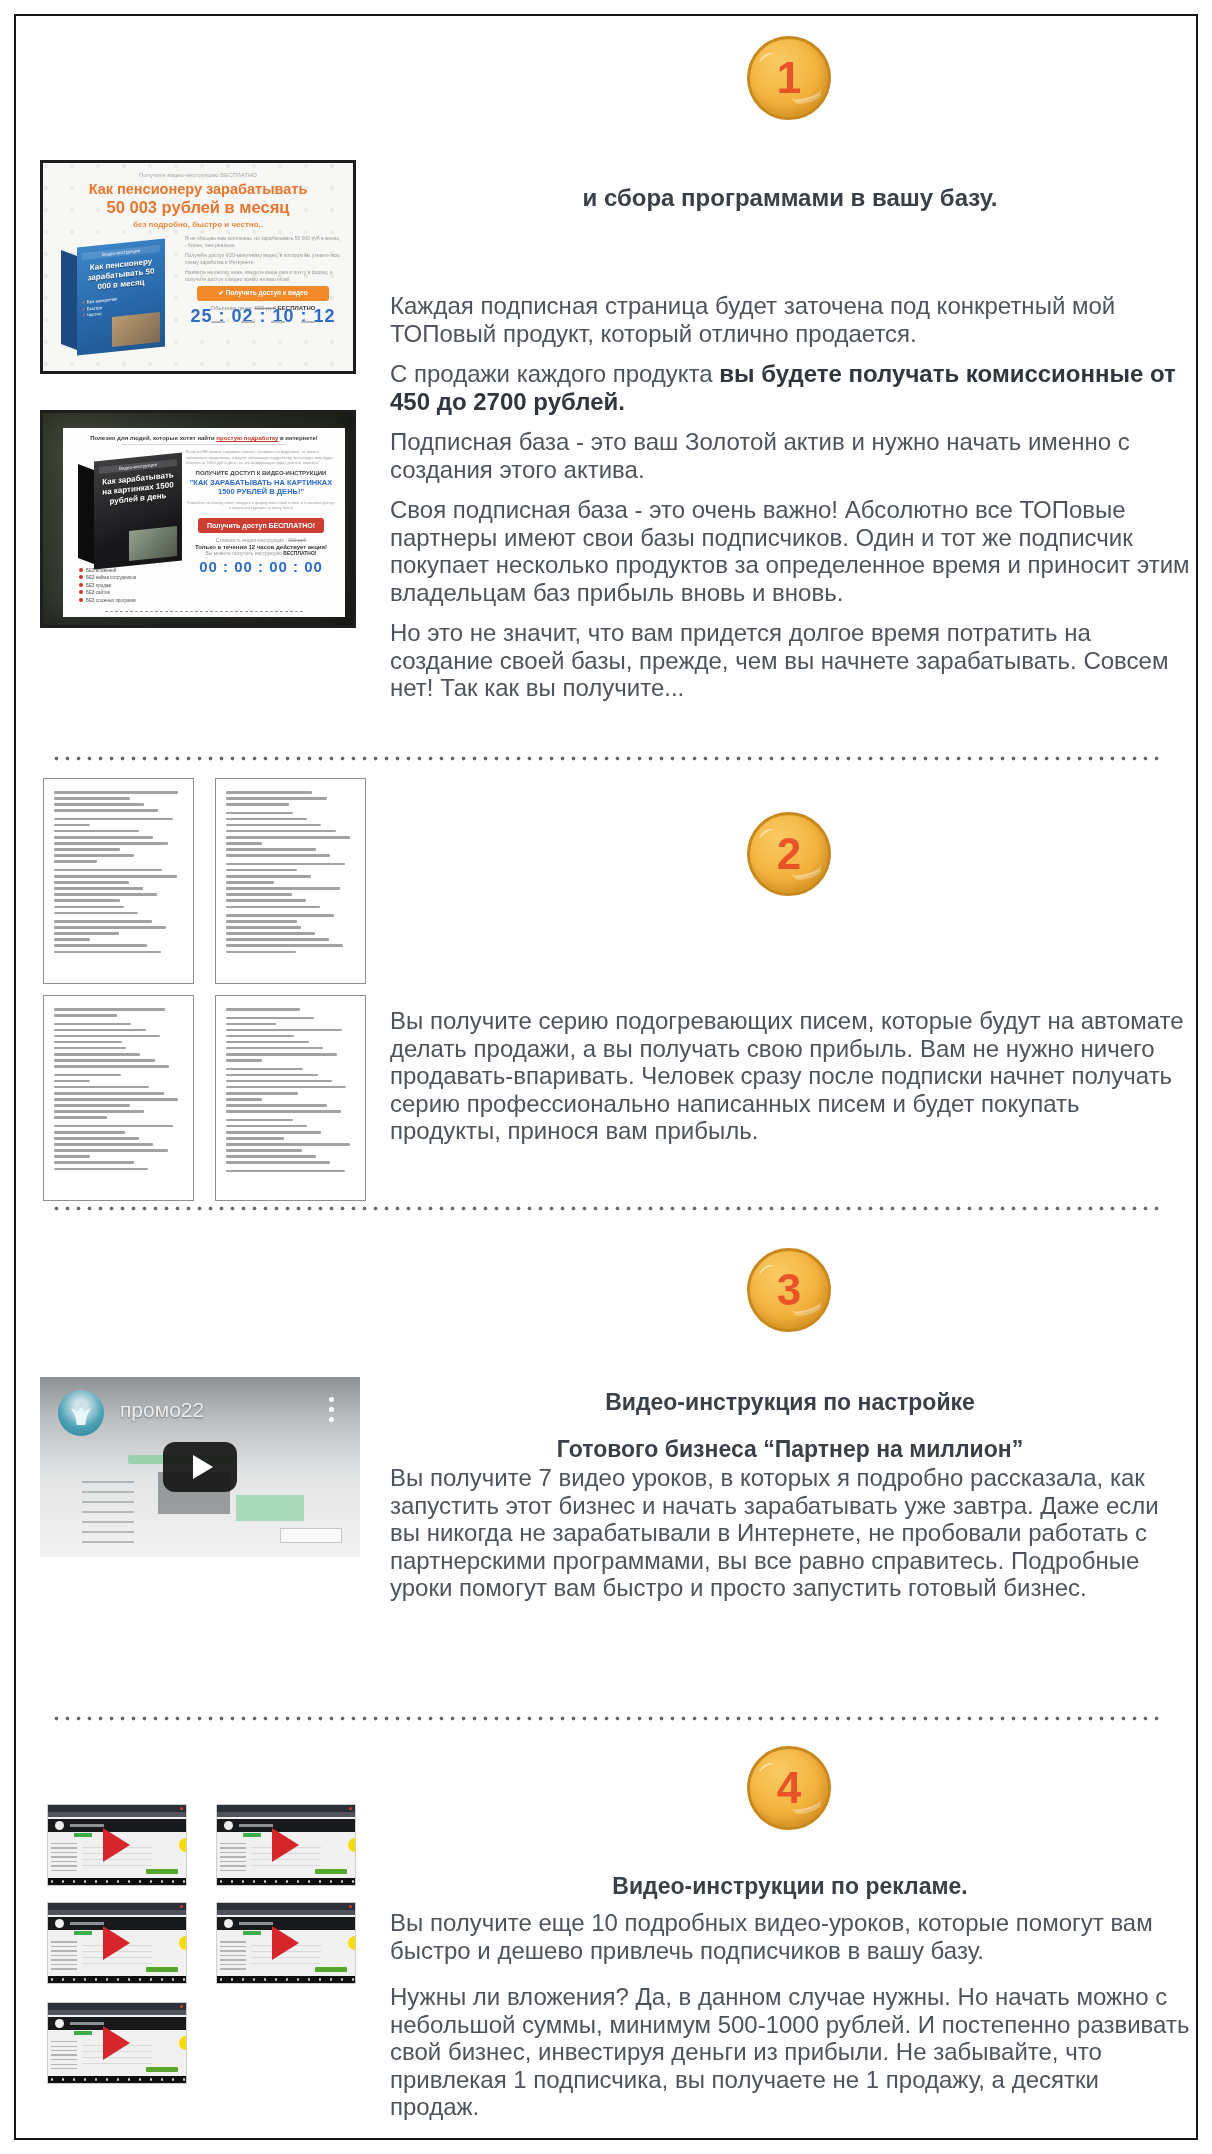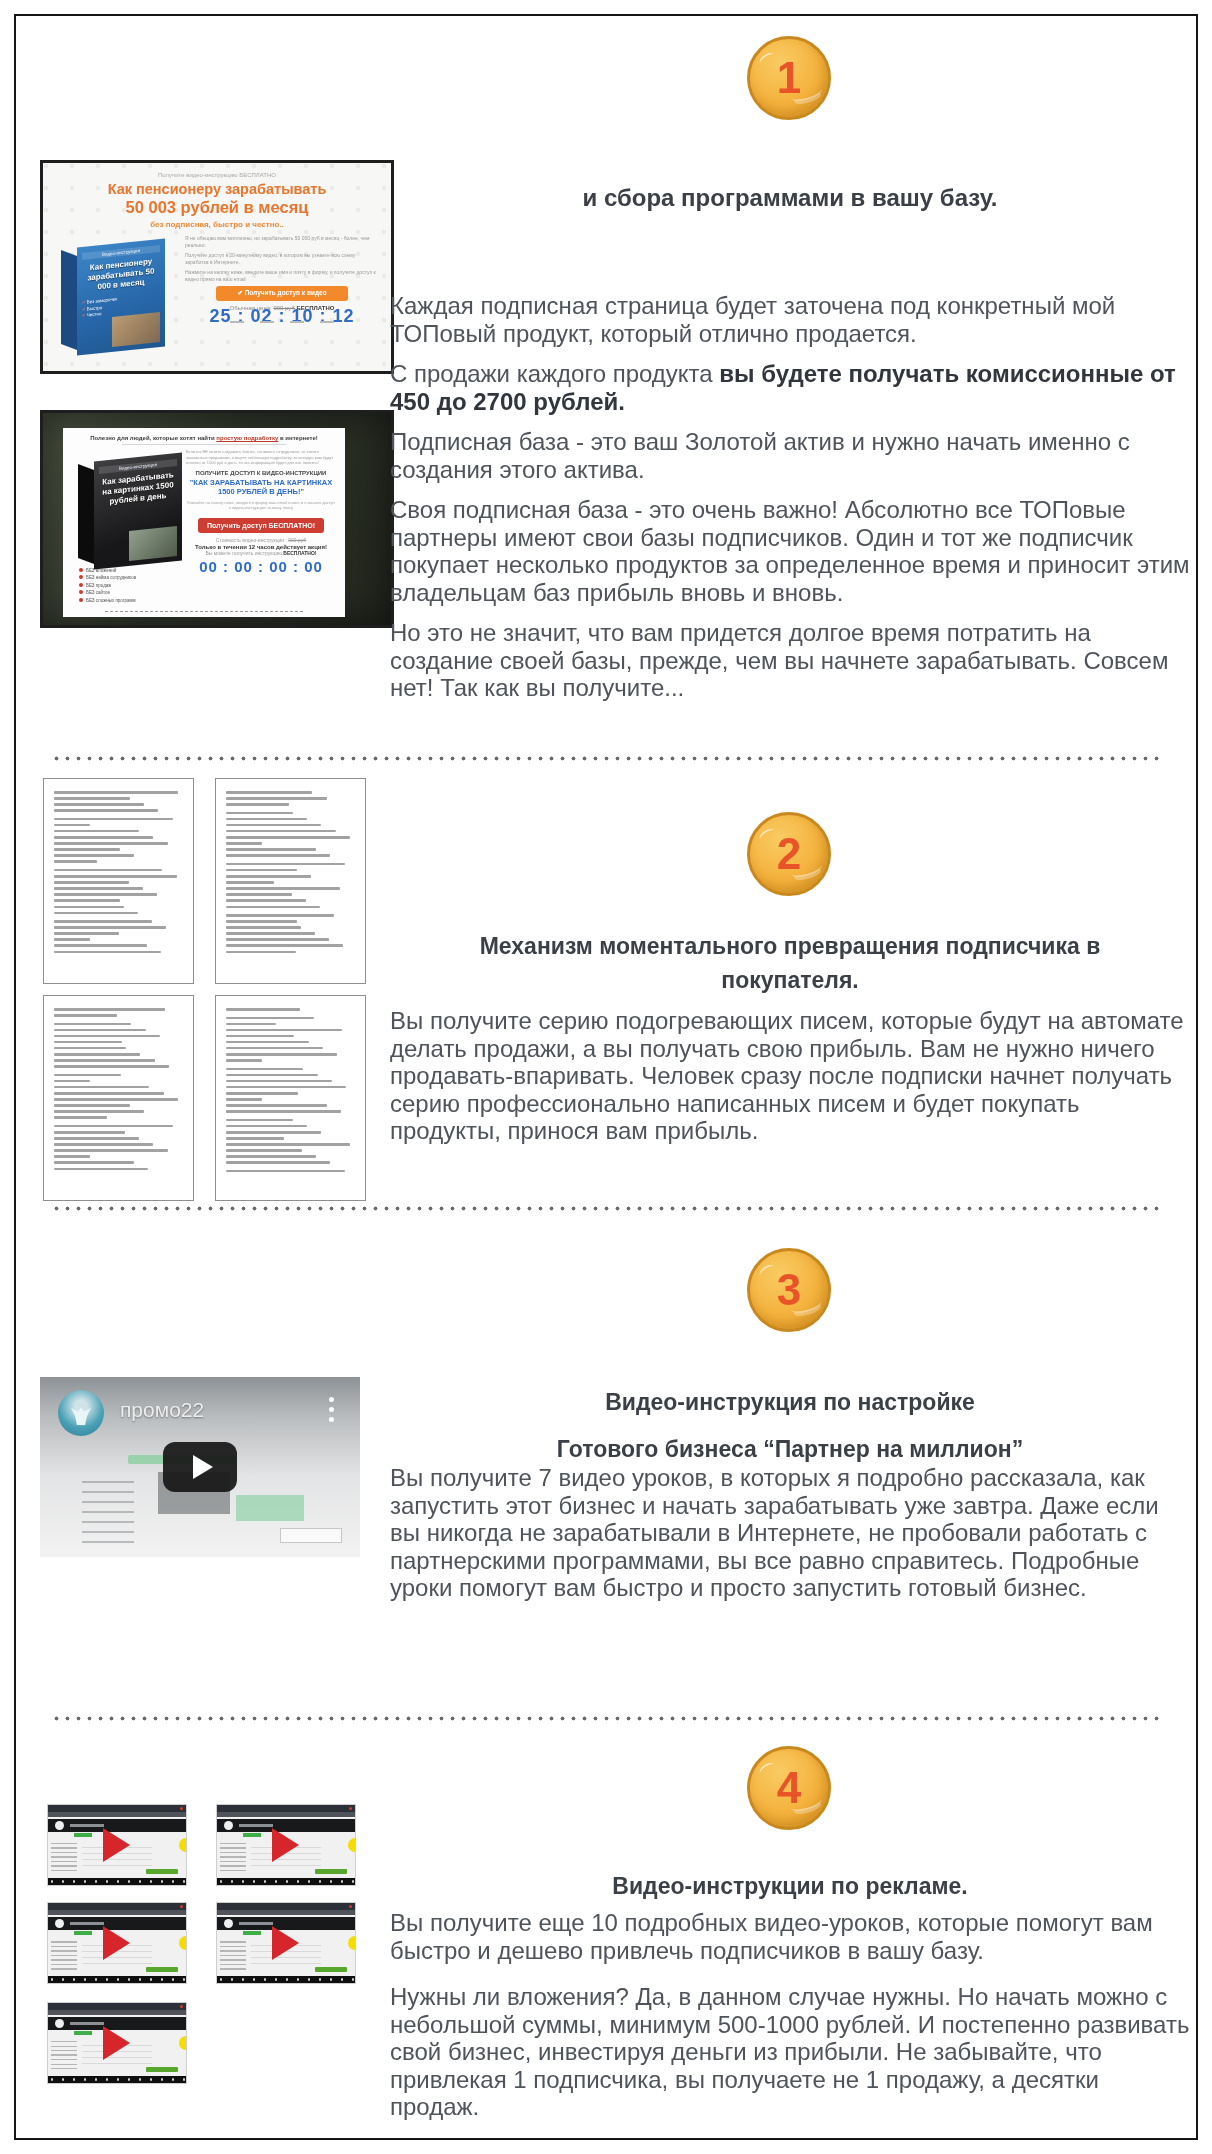--- a/index.html
+++ b/index.html
@@ -33,21 +33,21 @@
   .h-s2{top:929px; font-size:23px; line-height:34px;}
   .h-s3{top:1379px; font-size:23px; line-height:47px;}
   .h-s4{top:1871px; font-size:23px; line-height:30px;}
   .textcol { position:absolute; left:390px; width:802px; color:#4e545a; font-size:24px; line-height:27.5px; }
   .textcol p { margin:0 0 13px; }
   .textcol b { color:#30363c; }
   .t-s1{top:292px}.t-s2{top:1007px}.t-s3{top:1464px}.t-s3b{top:1656px}
   .t-s4{top:1909px}  .t-s4 p{margin-bottom:19px;}
 
   
-  .optin { position:absolute; left:40px; width:354px; border:3px solid #1e1e1e; overflow:hidden; }
+  .optin { position:absolute; left:40px; width:316px; border:3px solid #1e1e1e; overflow:hidden; }
   .optin1 { top:160px; height:214px; background-color:#f7f7f5;
             background-image:radial-gradient(circle at 3px 3px, #eaeae6 2px, transparent 2.6px);
             background-size:26px 22px; }
   .o1-pre { margin-top:9px; text-align:center; font-size:6px; color:#a9a9a9; }
   .o1-t1 { text-align:center; font-size:14.5px; font-weight:bold; color:#e9762e; margin-top:3px; }
   .o1-t2 { text-align:center; font-size:16.5px; font-weight:bold; color:#e9762e; margin-top:1px; }
   .o1-sub { text-align:center; font-size:8px; font-weight:bold; color:#e98a3a; margin-top:3px; }
   .o1-row { display:flex; margin-top:6px; padding:0 12px; }
   .o1-left { width:122px; position:relative; height:122px; }
   .o1-right { flex:1; padding-left:8px; font-size:5px; color:#9a9a9a; line-height:6.5px; text-align:left; }
@@ -176,21 +176,21 @@
     </div>
 
   <div class="dots d1"></div>
   <div class="dots d2"></div>
   <div class="dots d3"></div>
 
   <div class="optin optin1">
     <div class="o1-pre">Получите видео-инструкцию БЕСПЛАТНО</div>
     <div class="o1-t1">Как пенсионеру зарабатывать</div>
     <div class="o1-t2">50 003 рублей в месяц</div>
-    <div class="o1-sub">без подписная, быстро и честно..</div>
+    <div class="o1-sub">без подробно, быстро и честно..</div>
     <div class="o1-row">
       <div class="o1-left pbox blue">
         <div class="pbox-side"></div>
         <div class="pbox-front">
           <div class="pbox-lab">Видео-инструкция</div>
           <div class="pbox-ttl">Как пенсионеру зарабатывать 50 000 в месяц</div>
           <div class="pbox-chk">
             <div><i>✔</i><span>Без заморочек</span></div>
             <div><i>✔</i><span>Быстро</span></div>
             <div><i>✔</i><span>Честно</span></div>
@@ -378,24 +378,20 @@
         <div class="ln" style="width: 74%;"></div>
         <div class="ln" style="width: 45%;"></div>
         <div class="ln" style="width: 96%;"></div>
         <div class="ln" style="width: 59%;"></div>
         <div class="ln" style="width: 70%;"></div>
         <div class="ln" style="width: 81%;"></div>
         <div class="ln" style="margin-top: 6px; width: 92%;"></div>
       </div>
     </div>
 
-  <div class="heading h-s2">
-    <div>Механизм моментального превращения подписчика в</div>
-    <div>покупателя.</div>
-  </div>
   <div class="textcol t-s2">
     <p>Вы получите серию подогревающих писем, которые будут на автомате делать продажи, а вы получать свою прибыль. Вам не нужно ничего продавать-впаривать. Человек сразу после подписки начнет получать серию профессионально написанных писем и будет покупать продукты, принося вам прибыль.</p>
   </div>
 
   <div class="video">
     <div class="v-side"></div>
     <div class="v-bar1"></div>
     <div class="v-rect1"></div>
     <div class="v-rect2"></div>
     <div class="v-note"></div>

